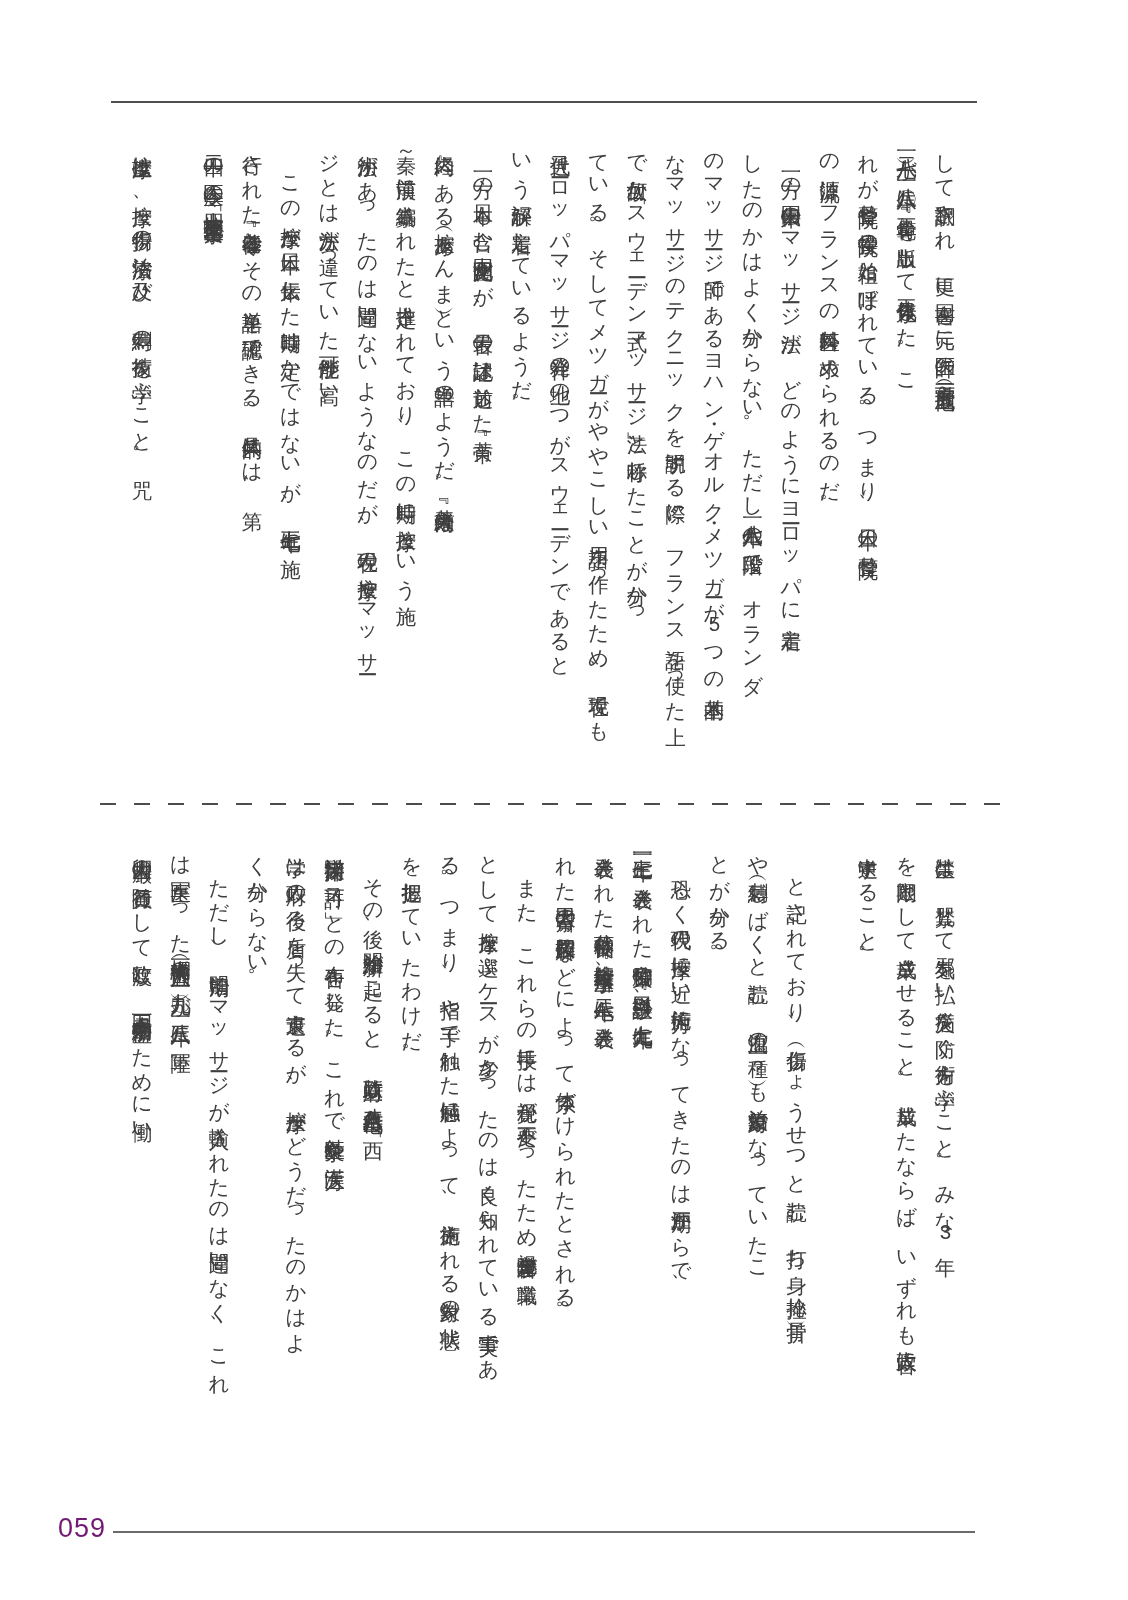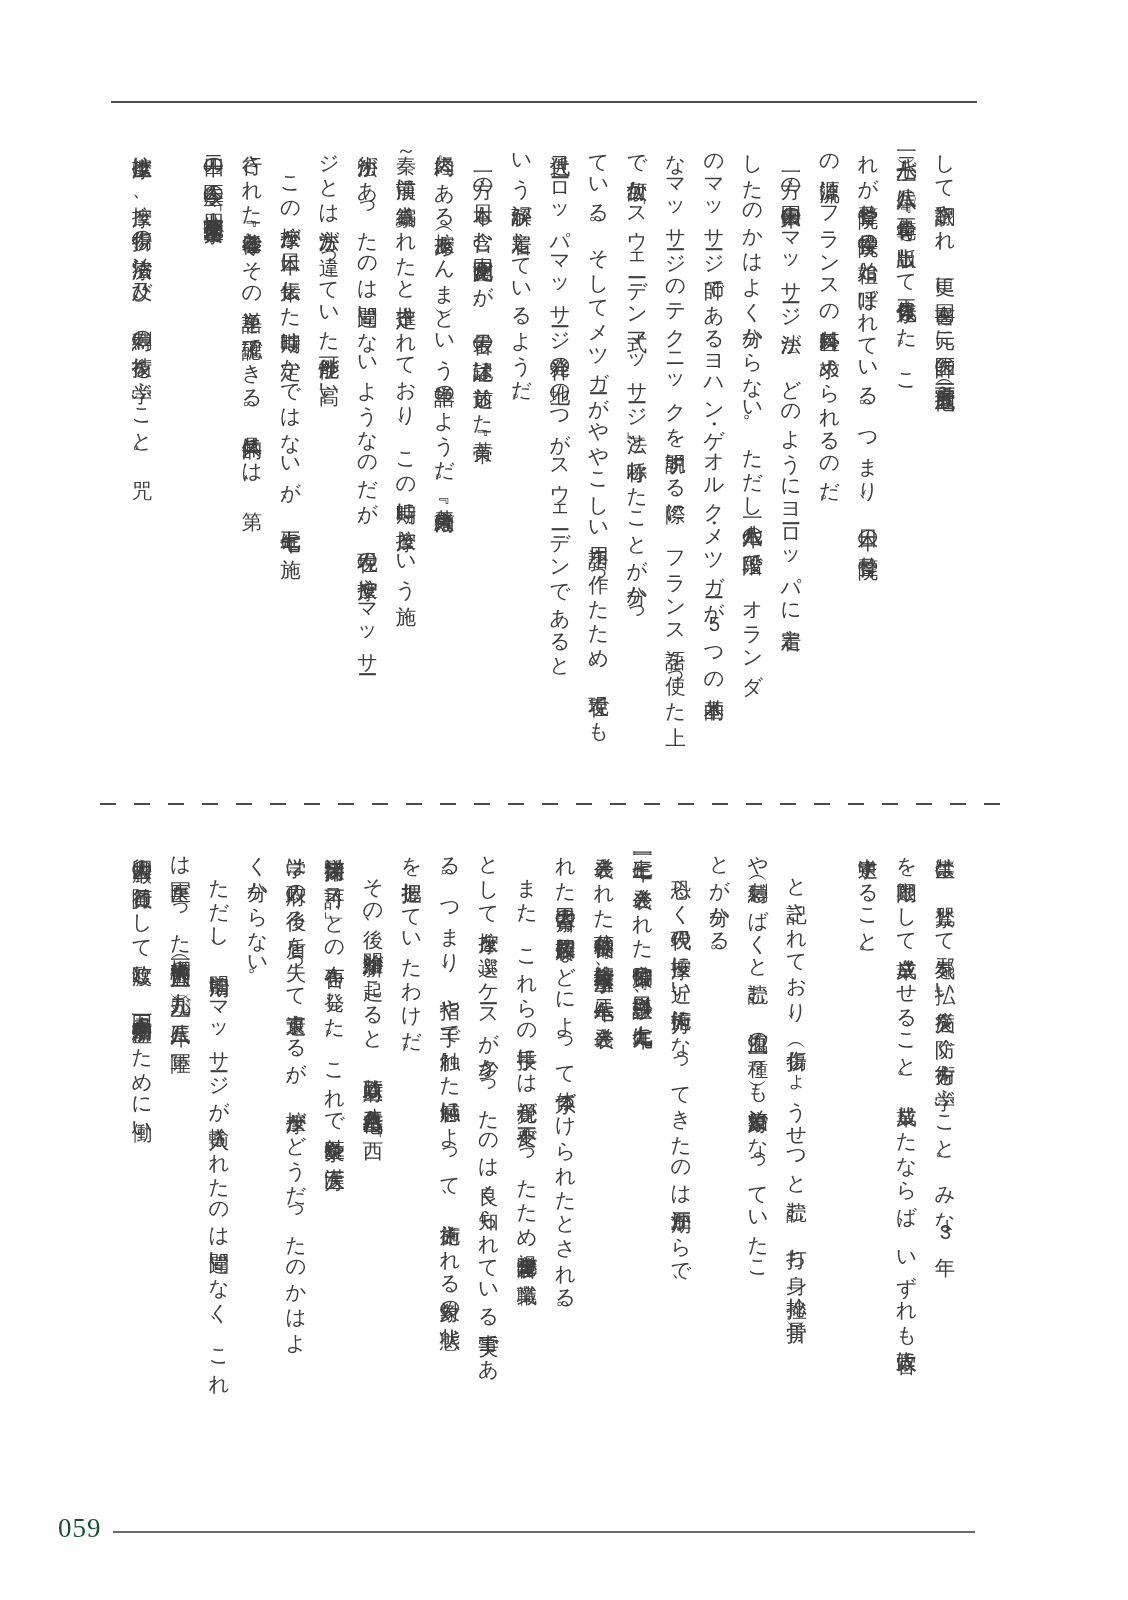--- a/index.html
+++ b/index.html
@@ -65,24 +65,24 @@
   }
   .digit-upright {
     text-combine-upright: all;
     -webkit-text-combine: horizontal;
     letter-spacing: 0;
   }
   .page-number {
     position: absolute;
     left: 58px;
     top: 1513px;
-    font-family: Liberation Serif, serif;
+    font-family: Liberation Sans, sans-serif;
     font-size: 27px;
     letter-spacing: 1px;
-    color: #14532d;
+    color: #701a75;
     text-align: right;
   }
 </style>
 </head>
 <body>
 
 <div class="page">
 
   <div class="rule top-rule"></div>
 

